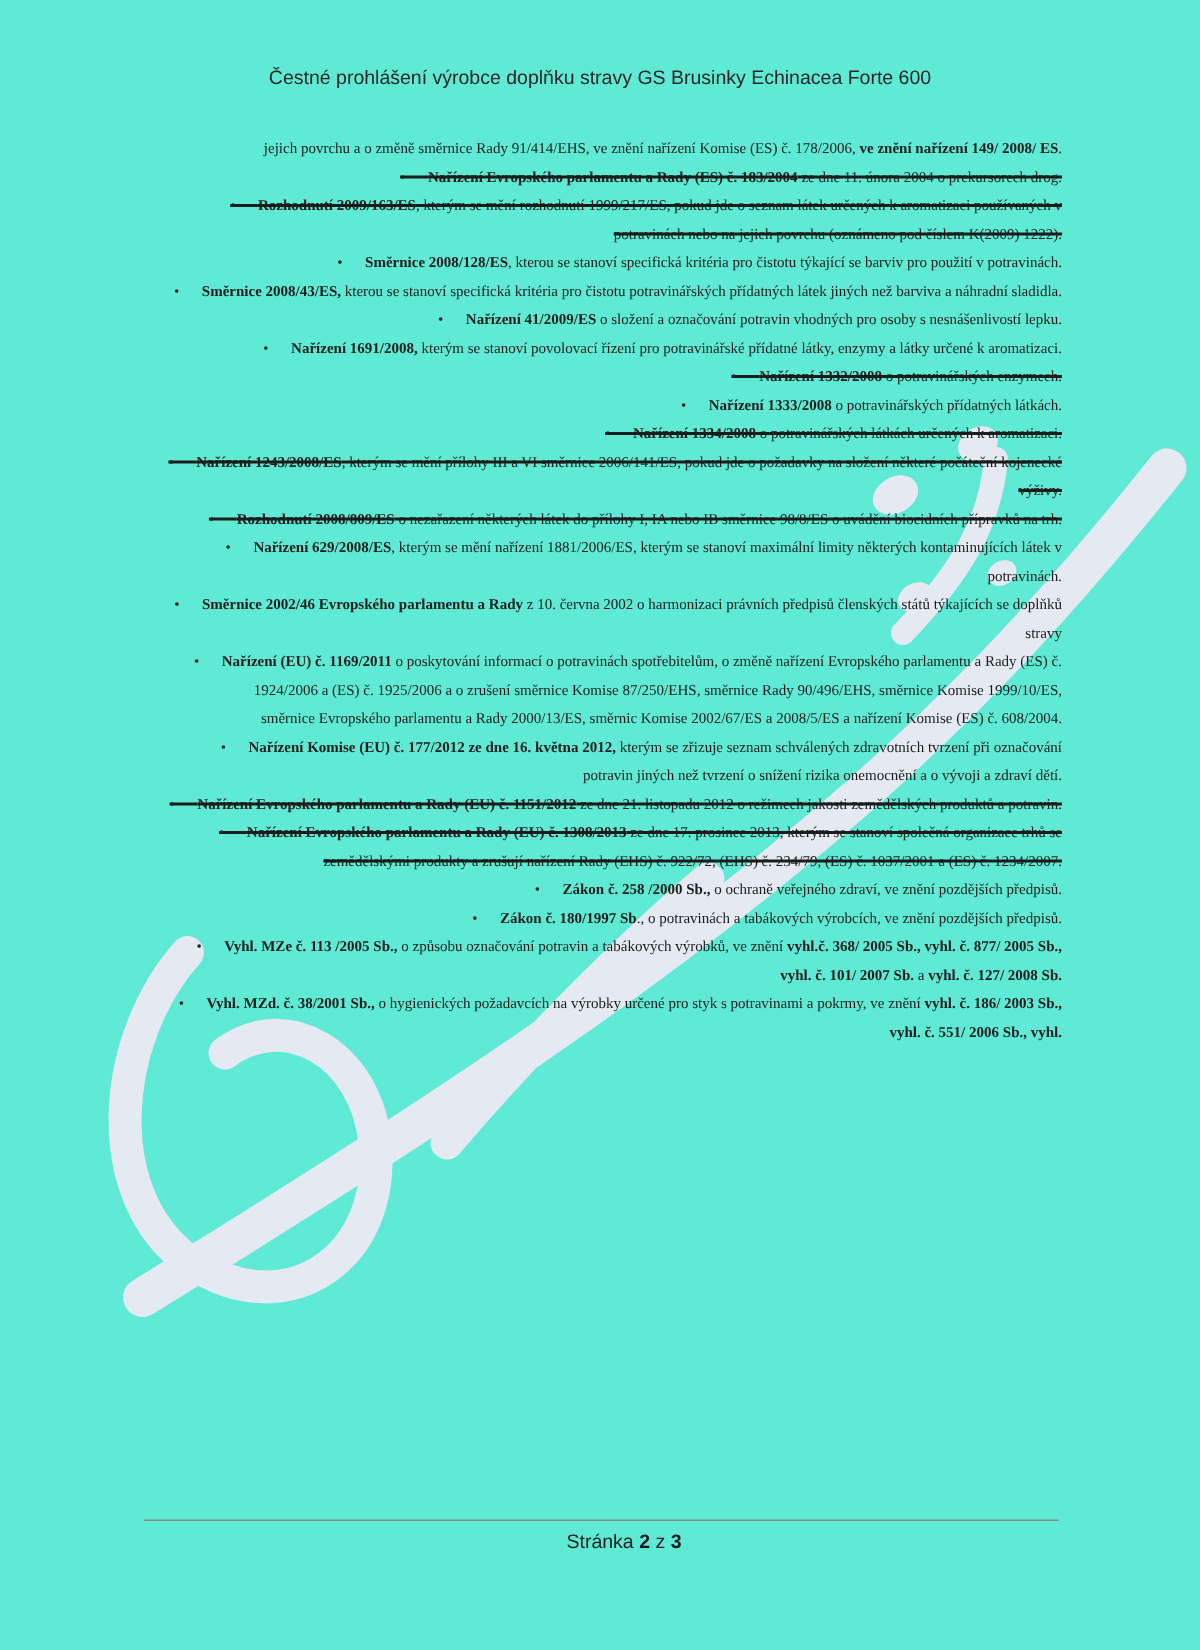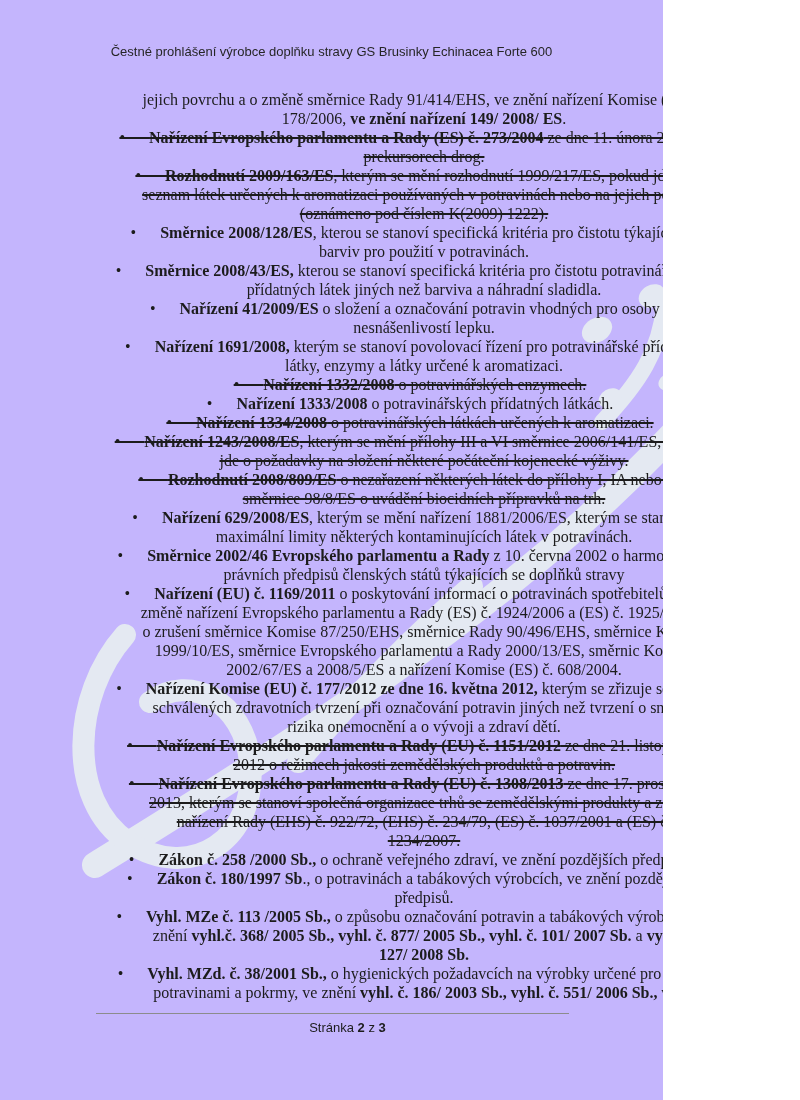--- a/index.html
+++ b/index.html
@@ -1,27 +1,27 @@
 <!DOCTYPE html>
 <html><head>
 <meta charset="utf-8">
 <style>
   html,body { margin:0; padding:0; background:#fff; }
   .page {
-    position:relative; width:663px; height:1100px; background:#c4b5fd;
+    position:relative; width:800px; height:1100px; background:#5eead4;
     overflow:hidden; font-family:"Liberation Serif", serif; color:#1c1c1c;text-decoration:underline;
   }
   .watermark { position:absolute; left:0; top:0; width:800px; height:1100px; z-index:0; pointer-events:none; }
   .doc-header {
     position:absolute; top:44px; left:0; width:100%; text-align:center;
     font-family:"Liberation Sans", sans-serif; font-size:13px; color:#262626; z-index:1;
   }
   .content {
     position:absolute; top:90px; left:112px; width:596px; z-index:1;
-    font-size:16px; line-height:19px; text-align:center;
+    font-size:10px; line-height:19px; text-align:right;
   }
   .intro { margin:0 0 0 28px; }
   .li { padding-left:28px; text-indent:-28px; margin:0; }
   .li .bullet { white-space:pre; }
   .struck { text-decoration:line-through; text-decoration-thickness:1.5px; text-decoration-color:#1c1c1c; }
   .b { font-weight:bold; }
   .footer-rule { position:absolute; left:96px; right:94px; top:1013px; border-top:1px solid #8c8c8c; z-index:1; }
   .doc-footer {
     position:absolute; top:1020px; left:16px; width:100%; text-align:center;
     font-family:"Liberation Sans", sans-serif; font-size:13px; color:#1c1c1c; z-index:1;
@@ -41,21 +41,21 @@
     <ellipse cx="652" cy="296" rx="14" ry="11" transform="rotate(-30 652 296)" fill="#e4e9f2"></ellipse>
     <ellipse cx="610" cy="398" rx="12" ry="9" transform="rotate(-30 610 398)" fill="#e4e9f2"></ellipse>
     <ellipse cx="668" cy="382" rx="10" ry="8" transform="rotate(-30 668 382)" fill="#e4e9f2"></ellipse>
   </svg>
 
   <div class="doc-header">Čestné prohlášení výrobce doplňku stravy GS Brusinky Echinacea Forte 600</div>
 
   <div class="content">
     <p class="intro" id="intro"><span>jejich povrchu a o změně směrnice Rady 91/414/EHS, ve znění nařízení Komise (ES) č. 178/2006, </span><span class="b">ve znění nařízení 149/ 2008/ ES</span><span>.</span></p>
     <div id="list">
-        <div class="li struck"><span class="bullet">•&nbsp;&nbsp;&nbsp;&nbsp;&nbsp;&nbsp;</span><span><span class="b">Nařízení Evropského parlamentu a Rady (ES) č. 273/2004</span><span> ze dne 11. února 2004 o prekursorech drog.</span></span></div>
+        <div class="li struck"><span class="bullet">•&nbsp;&nbsp;&nbsp;&nbsp;&nbsp;&nbsp;</span><span><span class="b">Nařízení Evropského parlamentu a Rady (ES) č. 183/2004</span><span> ze dne 11. února 2004 o prekursorech drog.</span></span></div>
         <div class="li struck"><span class="bullet">•&nbsp;&nbsp;&nbsp;&nbsp;&nbsp;&nbsp;</span><span><span class="b">Rozhodnutí 2009/163/ES</span><span>, kterým se mění rozhodnutí 1999/217/ES, pokud jde o seznam látek určených k aromatizaci používaných v potravinách nebo na jejich povrchu (oznámeno pod číslem K(2009) 1222).</span></span></div>
         <div class="li"><span class="bullet">•&nbsp;&nbsp;&nbsp;&nbsp;&nbsp;&nbsp;</span><span><span class="b">Směrnice 2008/128/ES</span><span>, kterou se stanoví specifická kritéria pro čistotu týkající se barviv pro použití v potravinách.</span></span></div>
         <div class="li"><span class="bullet">•&nbsp;&nbsp;&nbsp;&nbsp;&nbsp;&nbsp;</span><span><span class="b">Směrnice 2008/43/ES,</span><span> kterou se stanoví specifická kritéria pro čistotu potravinářských přídatných látek jiných než barviva a náhradní sladidla.</span></span></div>
         <div class="li"><span class="bullet">•&nbsp;&nbsp;&nbsp;&nbsp;&nbsp;&nbsp;</span><span><span class="b">Nařízení 41/2009/ES</span><span> o složení a označování potravin vhodných pro osoby s nesnášenlivostí lepku.</span></span></div>
         <div class="li"><span class="bullet">•&nbsp;&nbsp;&nbsp;&nbsp;&nbsp;&nbsp;</span><span><span class="b">Nařízení 1691/2008,</span><span> kterým se stanoví povolovací řízení pro potravinářské přídatné látky, enzymy a látky určené k aromatizaci.</span></span></div>
         <div class="li struck"><span class="bullet">•&nbsp;&nbsp;&nbsp;&nbsp;&nbsp;&nbsp;</span><span><span class="b">Nařízení 1332/2008</span><span> o potravinářských enzymech.</span></span></div>
         <div class="li"><span class="bullet">•&nbsp;&nbsp;&nbsp;&nbsp;&nbsp;&nbsp;</span><span><span class="b">Nařízení 1333/2008</span><span> o potravinářských přídatných látkách.</span></span></div>
         <div class="li struck"><span class="bullet">•&nbsp;&nbsp;&nbsp;&nbsp;&nbsp;&nbsp;</span><span><span class="b">Nařízení 1334/2008</span><span> o potravinářských látkách určených k aromatizaci.</span></span></div>
         <div class="li struck"><span class="bullet">•&nbsp;&nbsp;&nbsp;&nbsp;&nbsp;&nbsp;</span><span><span class="b">Nařízení 1243/2008/ES</span><span>, kterým se mění přílohy III a VI směrnice 2006/141/ES, pokud jde o požadavky na složení některé počáteční kojenecké výživy.</span></span></div>
         <div class="li struck"><span class="bullet">•&nbsp;&nbsp;&nbsp;&nbsp;&nbsp;&nbsp;</span><span><span class="b">Rozhodnutí 2008/809/ES</span><span> o nezařazení některých látek do přílohy I, IA nebo IB směrnice 98/8/ES o uvádění biocidních přípravků na trh.</span></span></div>

